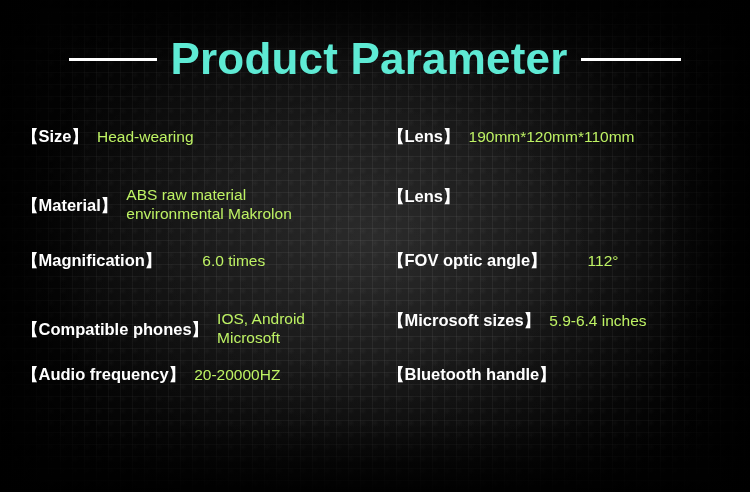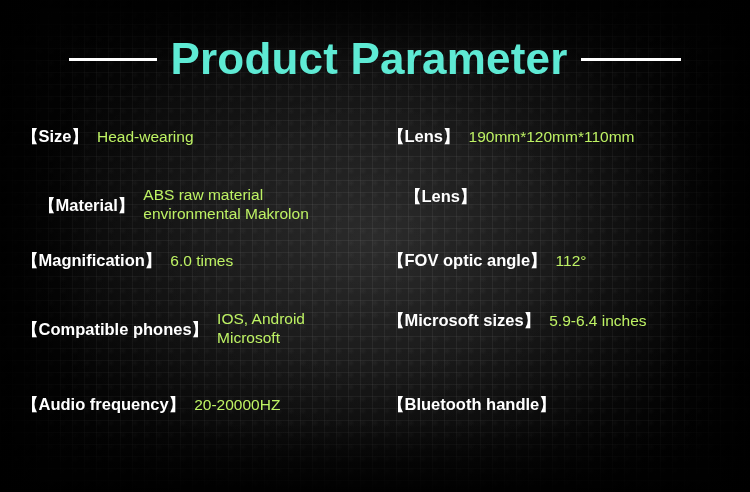--- a/index.html
+++ b/index.html
@@ -83,24 +83,24 @@
   .col.left{left:22px;}
   .col.right{left:388px;}
 
   .row{
     position:absolute;
     display:flex;
     align-items:center;
     left:0;
   }
   .row.r0{top:8px;}
-  .row.r1{top:68px;margin-left:17px;}
-  .row.r2{top:132px;}
+  .row.r1{top:68px;}
+  .row.r2{top:132px;gap:32px;}
   .row.r3{top:192px;}
-  .row.r4{top:276px;align-items:center;}
+  .row.r4{top:246px;align-items:center;}
 
   .lbl{
     color:#ffffff;
     font-weight:bold;
     font-size:16.5px;
     line-height:20px;
     white-space:nowrap;
     font-family:"Liberation Sans", sans-serif;
   }
   .val{

